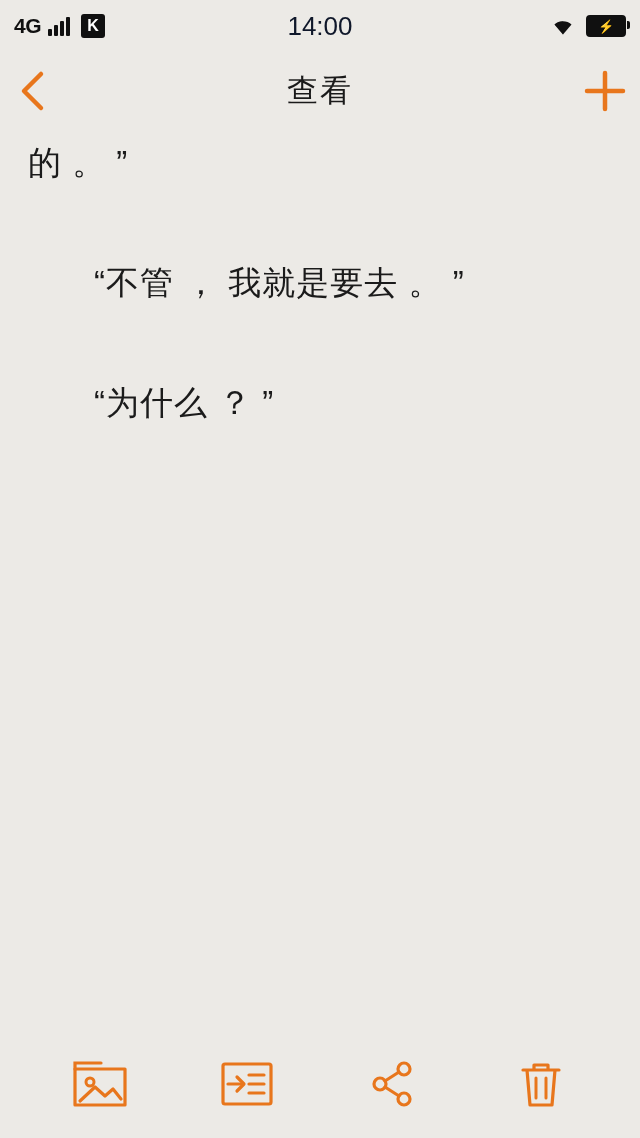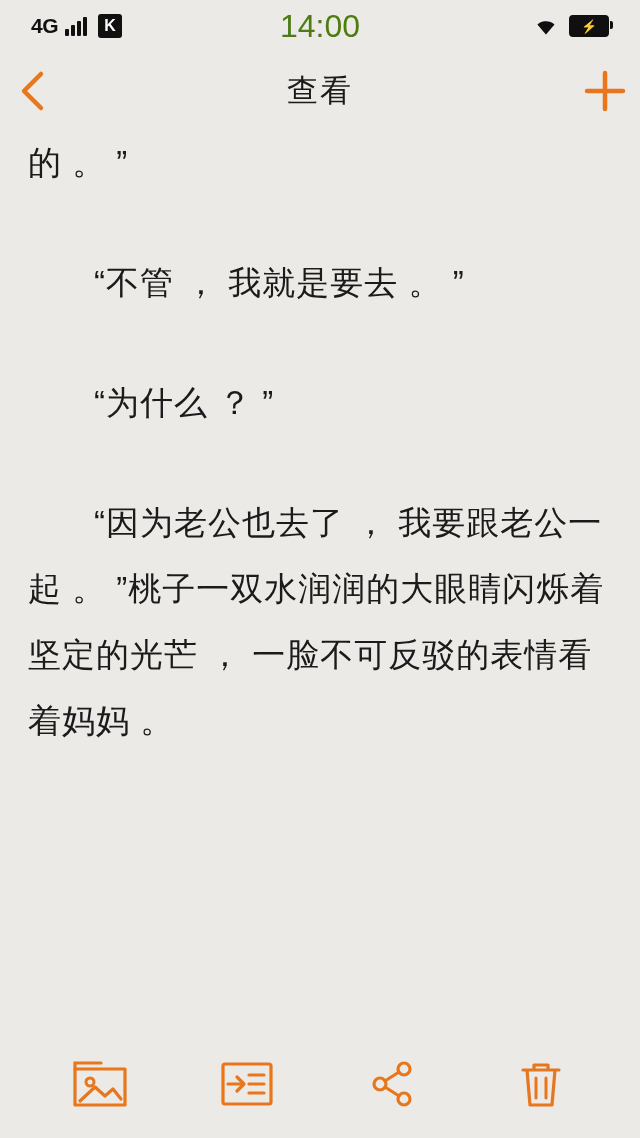--- a/index.html
+++ b/index.html
@@ -22,21 +22,21 @@
     display: flex;
     flex-direction: column;
   }
 
   
   .status-bar {
     height: 52px;
     flex: 0 0 52px;
     display: flex;
     align-items: center;
-    padding: 0 31px;
+    padding: 0 14px;
     box-sizing: border-box;
     position: relative;
     color: #1d1d1d;
   }
   .status-left {
     display: flex;
     align-items: center;
     gap: 7px;
   }
   .status-net {
@@ -76,22 +76,22 @@
   }
   .status-clock {
     position: absolute;
     left: 0;
     right: 0;
     top: 0;
     height: 52px;
     display: flex;
     align-items: center;
     justify-content: center;
-    font-size: 32px;
-    color: #4d7c0f;
+    font-size: 26px;
+    color: #0f172a;
     pointer-events: none;
   }
   .status-right {
     margin-left: auto;
     display: flex;
     align-items: center;
     gap: 10px;
   }
   .wifi-icon {
     width: 26px;
@@ -259,21 +259,20 @@
     </div>
   </div>
 
   <div class="note-body">
     <p class="note-paragraph">的 。 ”</p>
     <div class="gap-1"></div>
     <p class="note-paragraph indent">“不管 ， 我就是要去 。 ”</p>
     <div class="gap-2"></div>
     <p class="note-paragraph indent">“为什么 ？ ”</p>
     <div class="gap-3"></div>
-    <p class="note-paragraph indent">“因为老公也去了 ， 我要跟老公一起 。 ”桃子一双水润润的大眼睛闪烁着坚定的光芒 ， 一脸不可反驳的表情看着妈妈 。</p>
     <div class="gap-4"></div>
   </div>
 
 
   <div class="toolbar">
 
     <div class="tool-btn">
       <span>
         <svg width="58" height="50" viewBox="0 0 58 50">
           <path d="M4 10 H54 V46 H4 Z" fill="none" stroke="#e8761c" stroke-width="3.2" stroke-linejoin="round"></path>

